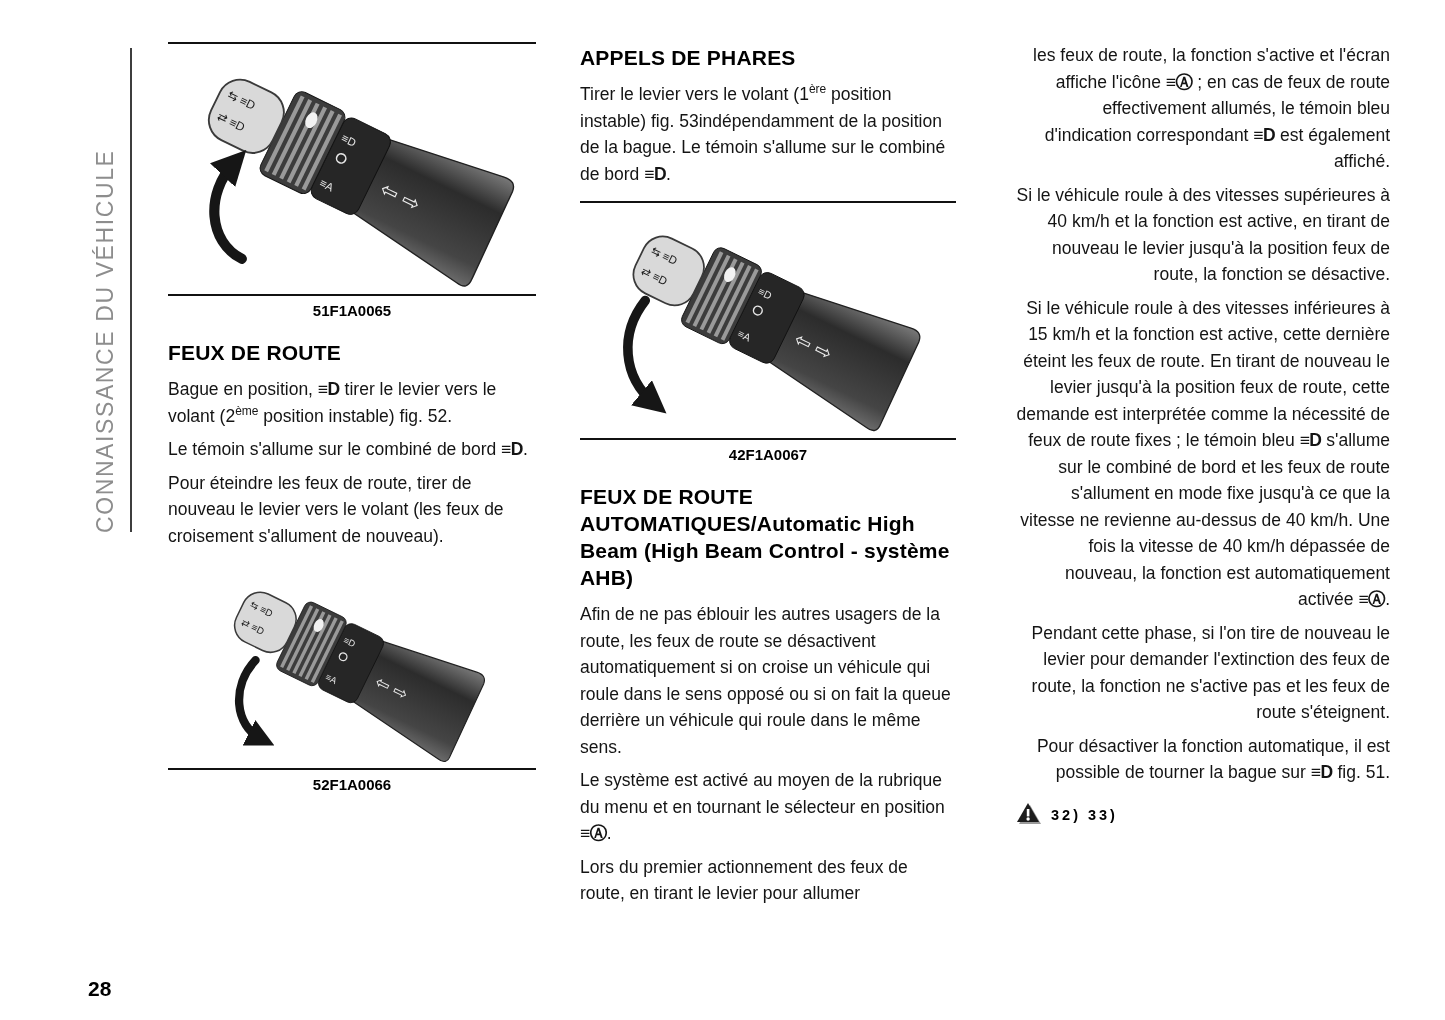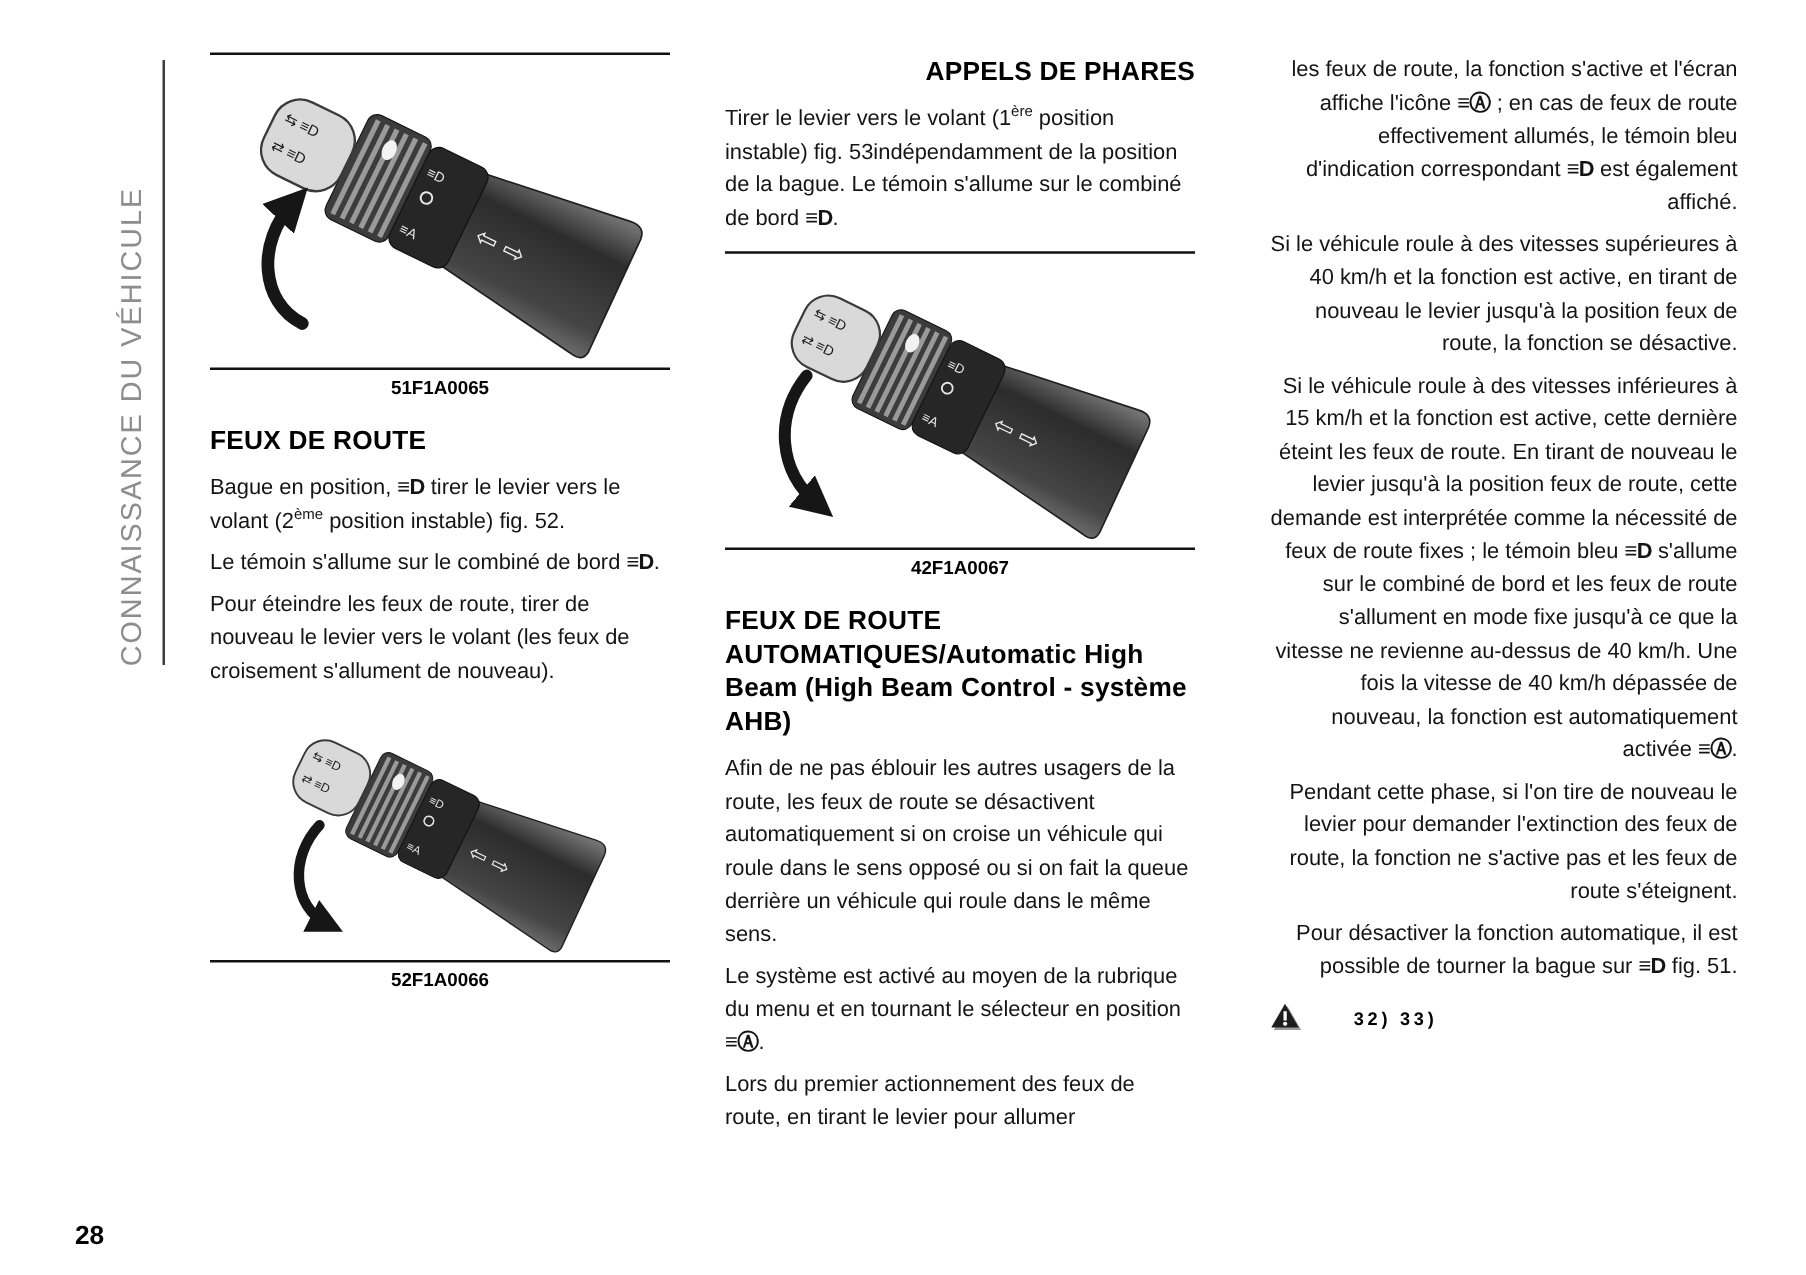--- a/index.html
+++ b/index.html
@@ -25,28 +25,28 @@
   .figwrap svg { width:100%; height:100%; display:block; }
   .h250 { height:250px; } .h205 { height:205px; } .h235 { height:235px; }
   .figlabels {
     display:flex; justify-content:center;
     font-weight:bold; font-size:15px; padding-top:6px; color:#000;
   }
   h2 {
     font-size:21px; font-weight:bold; letter-spacing:0.2px;
     line-height:27px; margin:20px 0 10px; color:#000;
   }
-  h2.first { margin-top:2px;text-align:right; }
+  h2.first { margin-top:2px; }
   p { font-size:17.5px; line-height:26.5px; margin:0 0 7px; }
   sup { font-size:12px; line-height:0; }
   .icon-inline { font-weight:bold; letter-spacing:-0.5px; white-space:nowrap; }
   .mt14 { margin-top:14px; }
   .warnrow { display:flex; align-items:center; gap:9px; margin-top:16px; }
-  .warnrow .nums { font-weight:bold; font-size:14.5px; letter-spacing:3px; color:#000;margin-left:32px; }
-  .pagenum { position:absolute; left:60px; top:977px; font-size:21px; font-weight:bold; color:#000; }
+  .warnrow .nums { font-weight:bold; font-size:14.5px; letter-spacing:3px; color:#000; }
+  .pagenum { position:absolute; left:88px; top:977px; font-size:21px; font-weight:bold; color:#000; }
 </style>
 </head>
 <body>
 
 <div>
 
   <div class="sidebar-line"></div>
   <div class="sidebar-label">CONNAISSANCE DU VÉHICULE</div>
 
   <div class="col col1">

